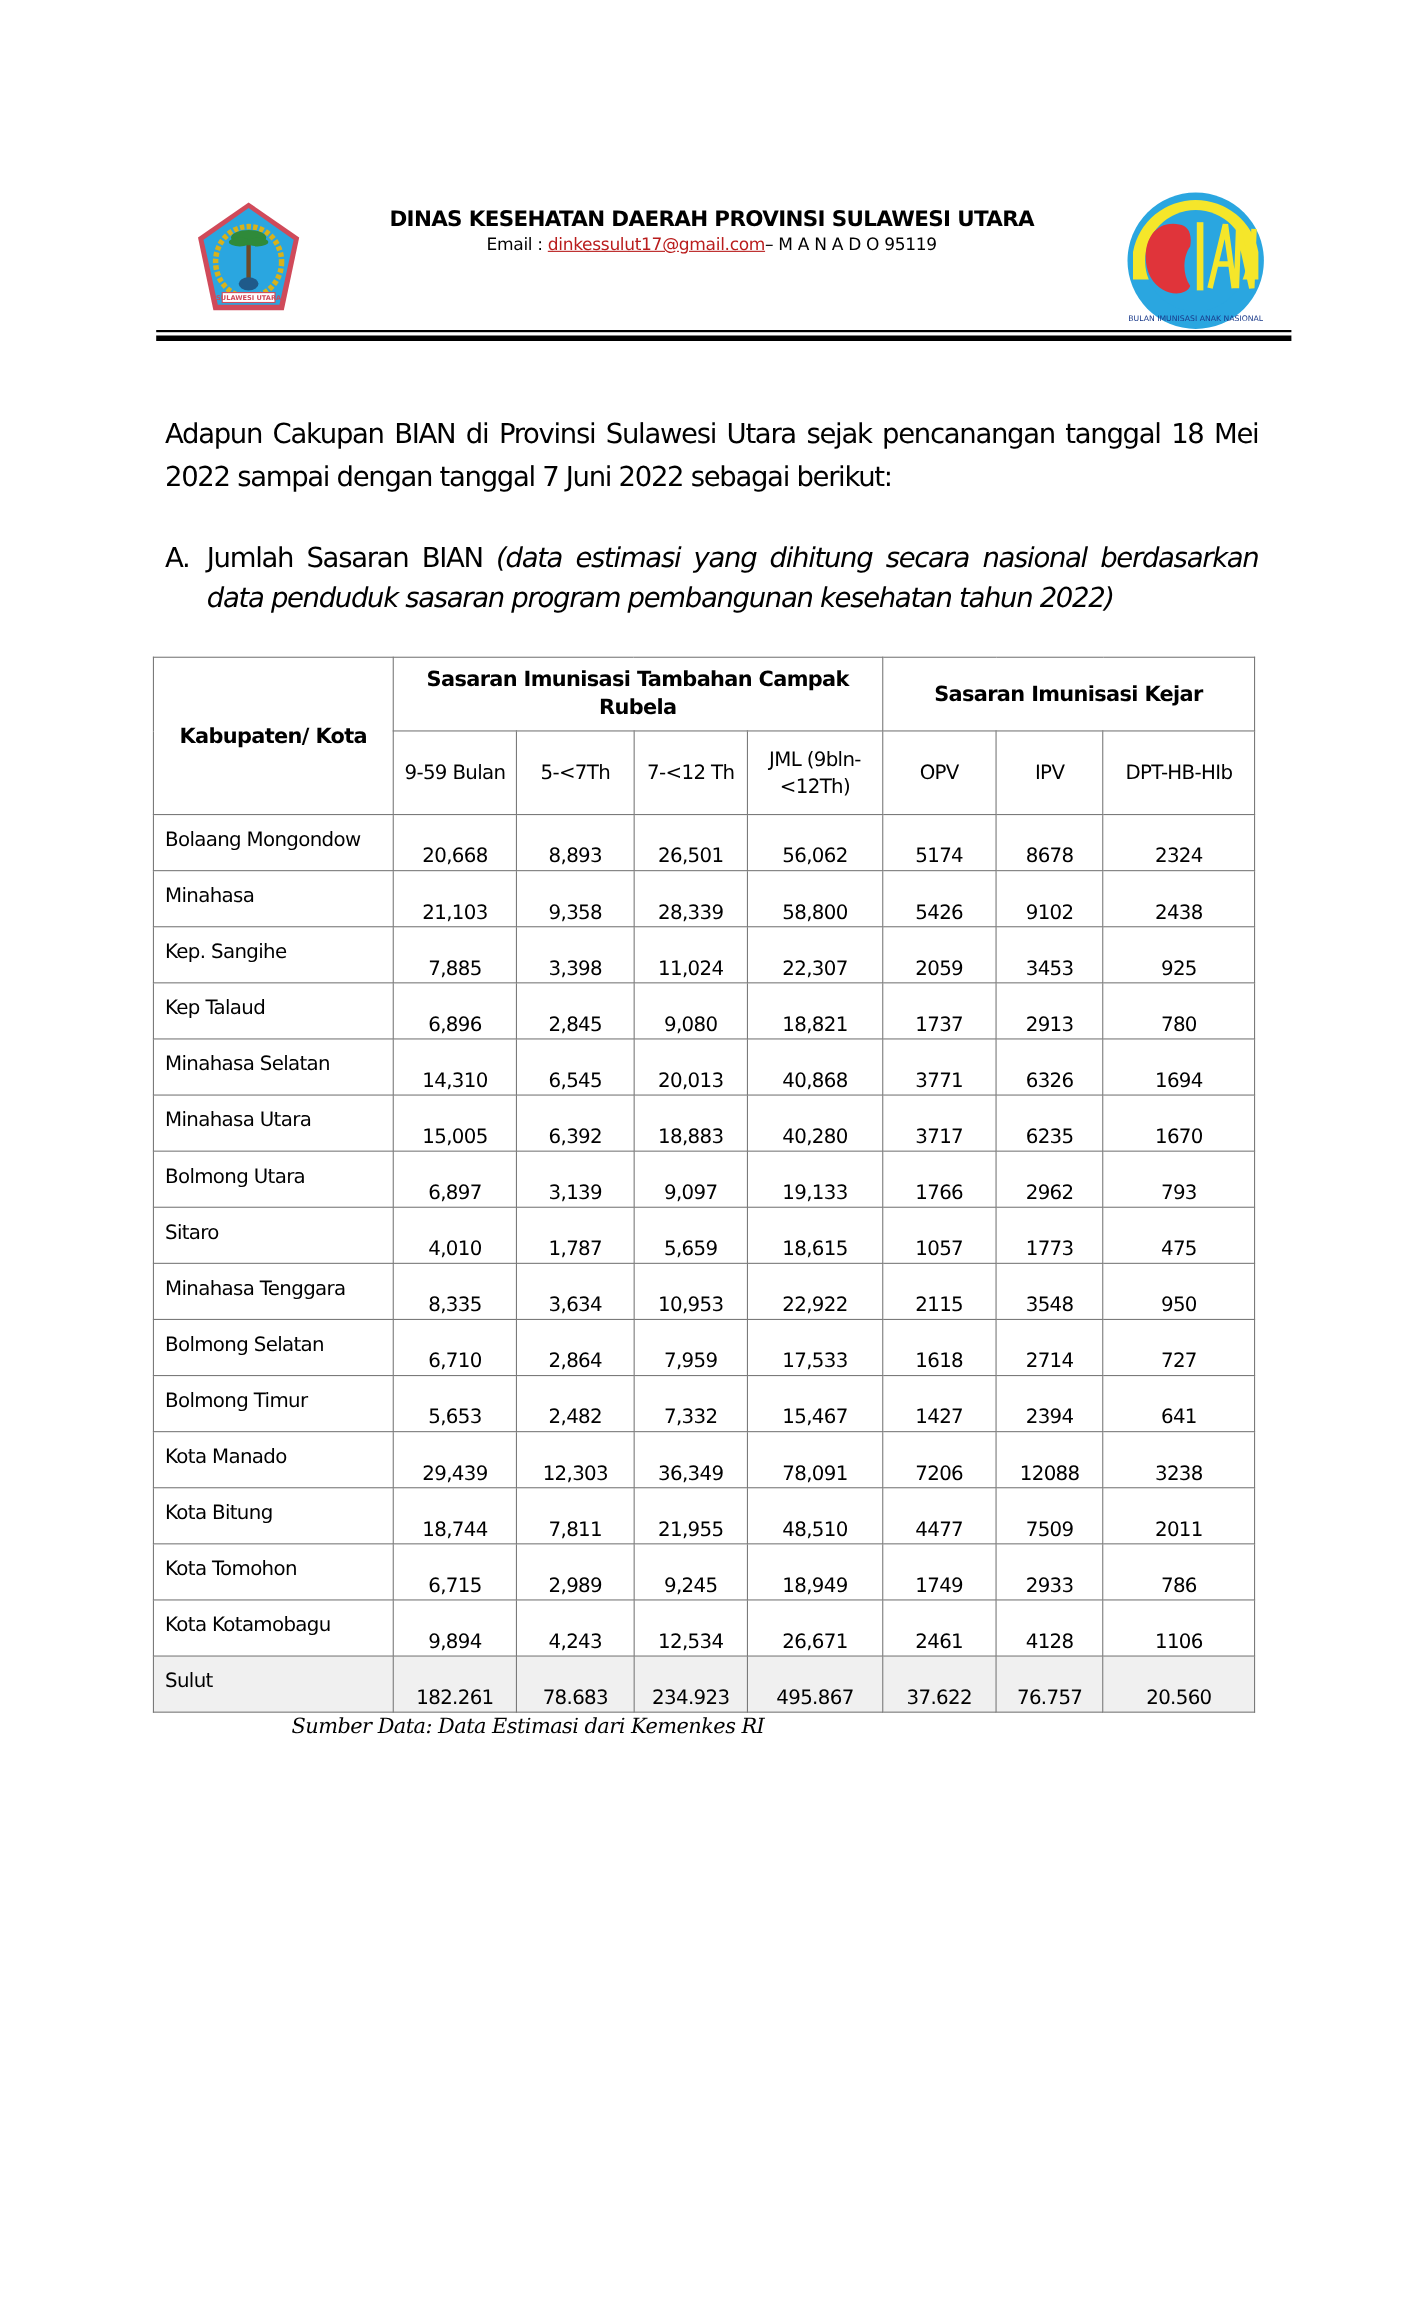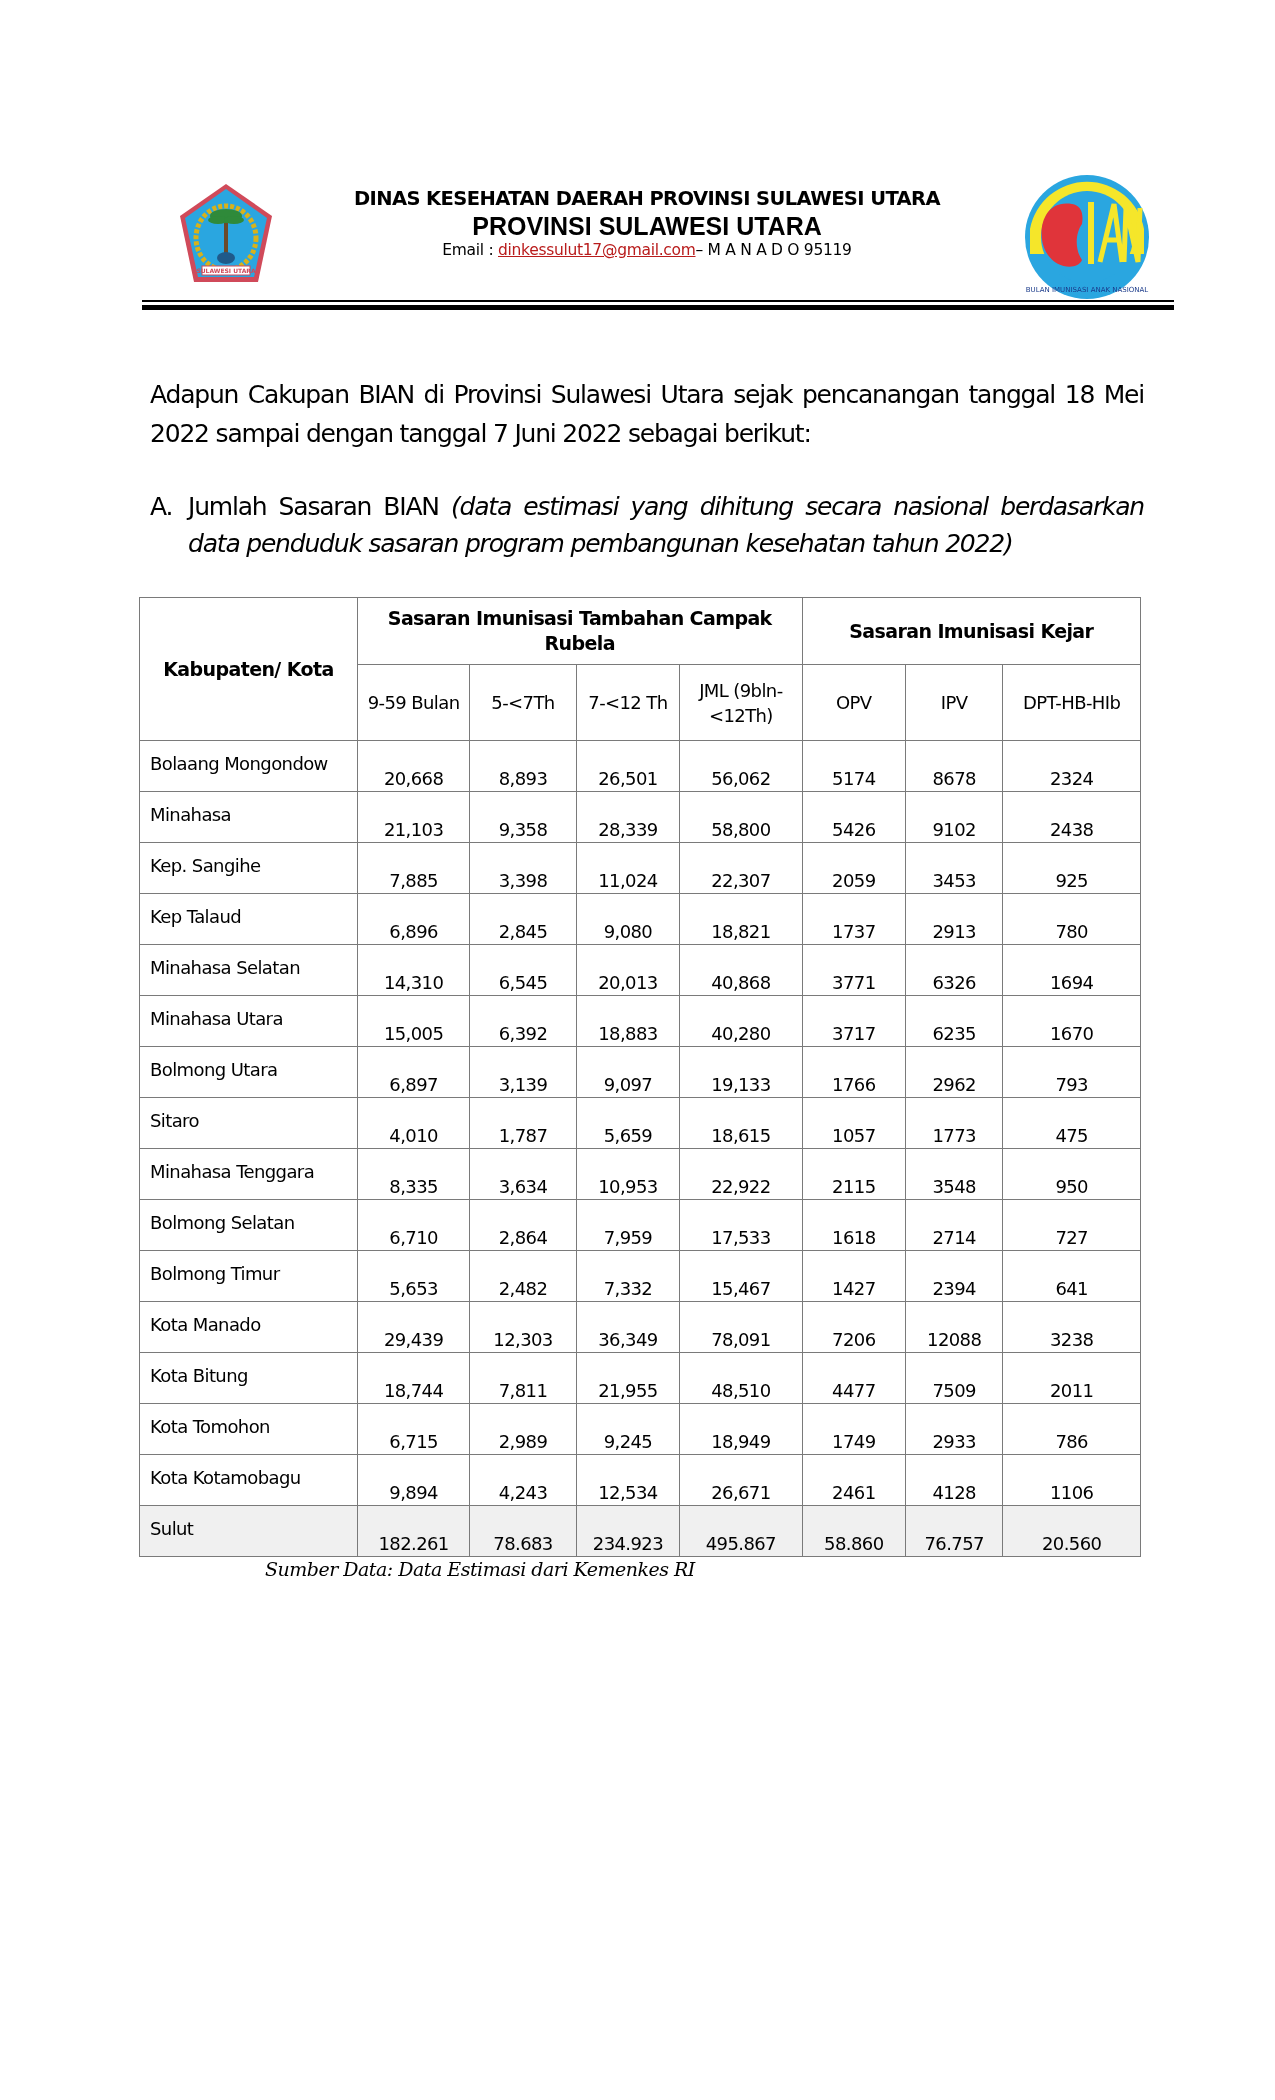--- a/index.html
+++ b/index.html
@@ -54,21 +54,20 @@
     <ellipse cx="48" cy="34" rx="16" ry="7" fill="#2f8a3a"></ellipse>
     <ellipse cx="40" cy="38" rx="10" ry="4" fill="#2f8a3a"></ellipse>
     <ellipse cx="56" cy="38" rx="10" ry="4" fill="#2f8a3a"></ellipse>
     <ellipse cx="48" cy="76" rx="9" ry="6" fill="#1f5a8a"></ellipse>
     <rect x="24" y="84" width="48" height="9" fill="#ffffff" stroke="#d04a5a" stroke-width="1"></rect>
     <text x="48" y="91" font-size="6" text-anchor="middle" fill="#d04a5a" font-family="DejaVu Sans, sans-serif" font-weight="bold">SULAWESI UTARA</text>
   </svg>
 
   <div class="lh-text">
     <div class="lh-line1">DINAS KESEHATAN DAERAH PROVINSI SULAWESI UTARA</div>
-    <div class="lh-line2">PROVINSI SULAWESI UTARA</div>
     <div class="lh-line4">
       <span>Email : </span><a>dinkessulut17@gmail.com</a><span>– M A N A D O 95119</span>
     </div>
   </div>
 
   <svg class="logo-right" viewBox="0 0 130 126">
     <circle cx="65" cy="63" r="62" fill="#2aa6e0"></circle>
     <path d="M8,55 A58,58 0 0 1 122,55 L122,80 L8,80 Z" fill="#f5e62a"></path>
     <circle cx="65" cy="63" r="46" fill="#2aa6e0"></circle>
     <path d="M50,30 C20,25 14,60 24,78 C34,96 56,96 60,86 C52,74 54,58 60,50 C62,38 58,31 50,30 Z" fill="#e0343a"></path>
@@ -259,20 +258,20 @@
         <td>2461</td>
         <td>4128</td>
         <td>1106</td>
       </tr>
       <tr class="total">
         <td class="name">Sulut</td>
         <td>182.261</td>
         <td>78.683</td>
         <td>234.923</td>
         <td>495.867</td>
-        <td>58.860</td>
+        <td>37.622</td>
         <td>76.757</td>
         <td>20.560</td>
       </tr>
     </tbody>
 </table>
 
 <div class="source">Sumber Data: Data Estimasi dari Kemenkes RI</div>
 
 </body></html>

